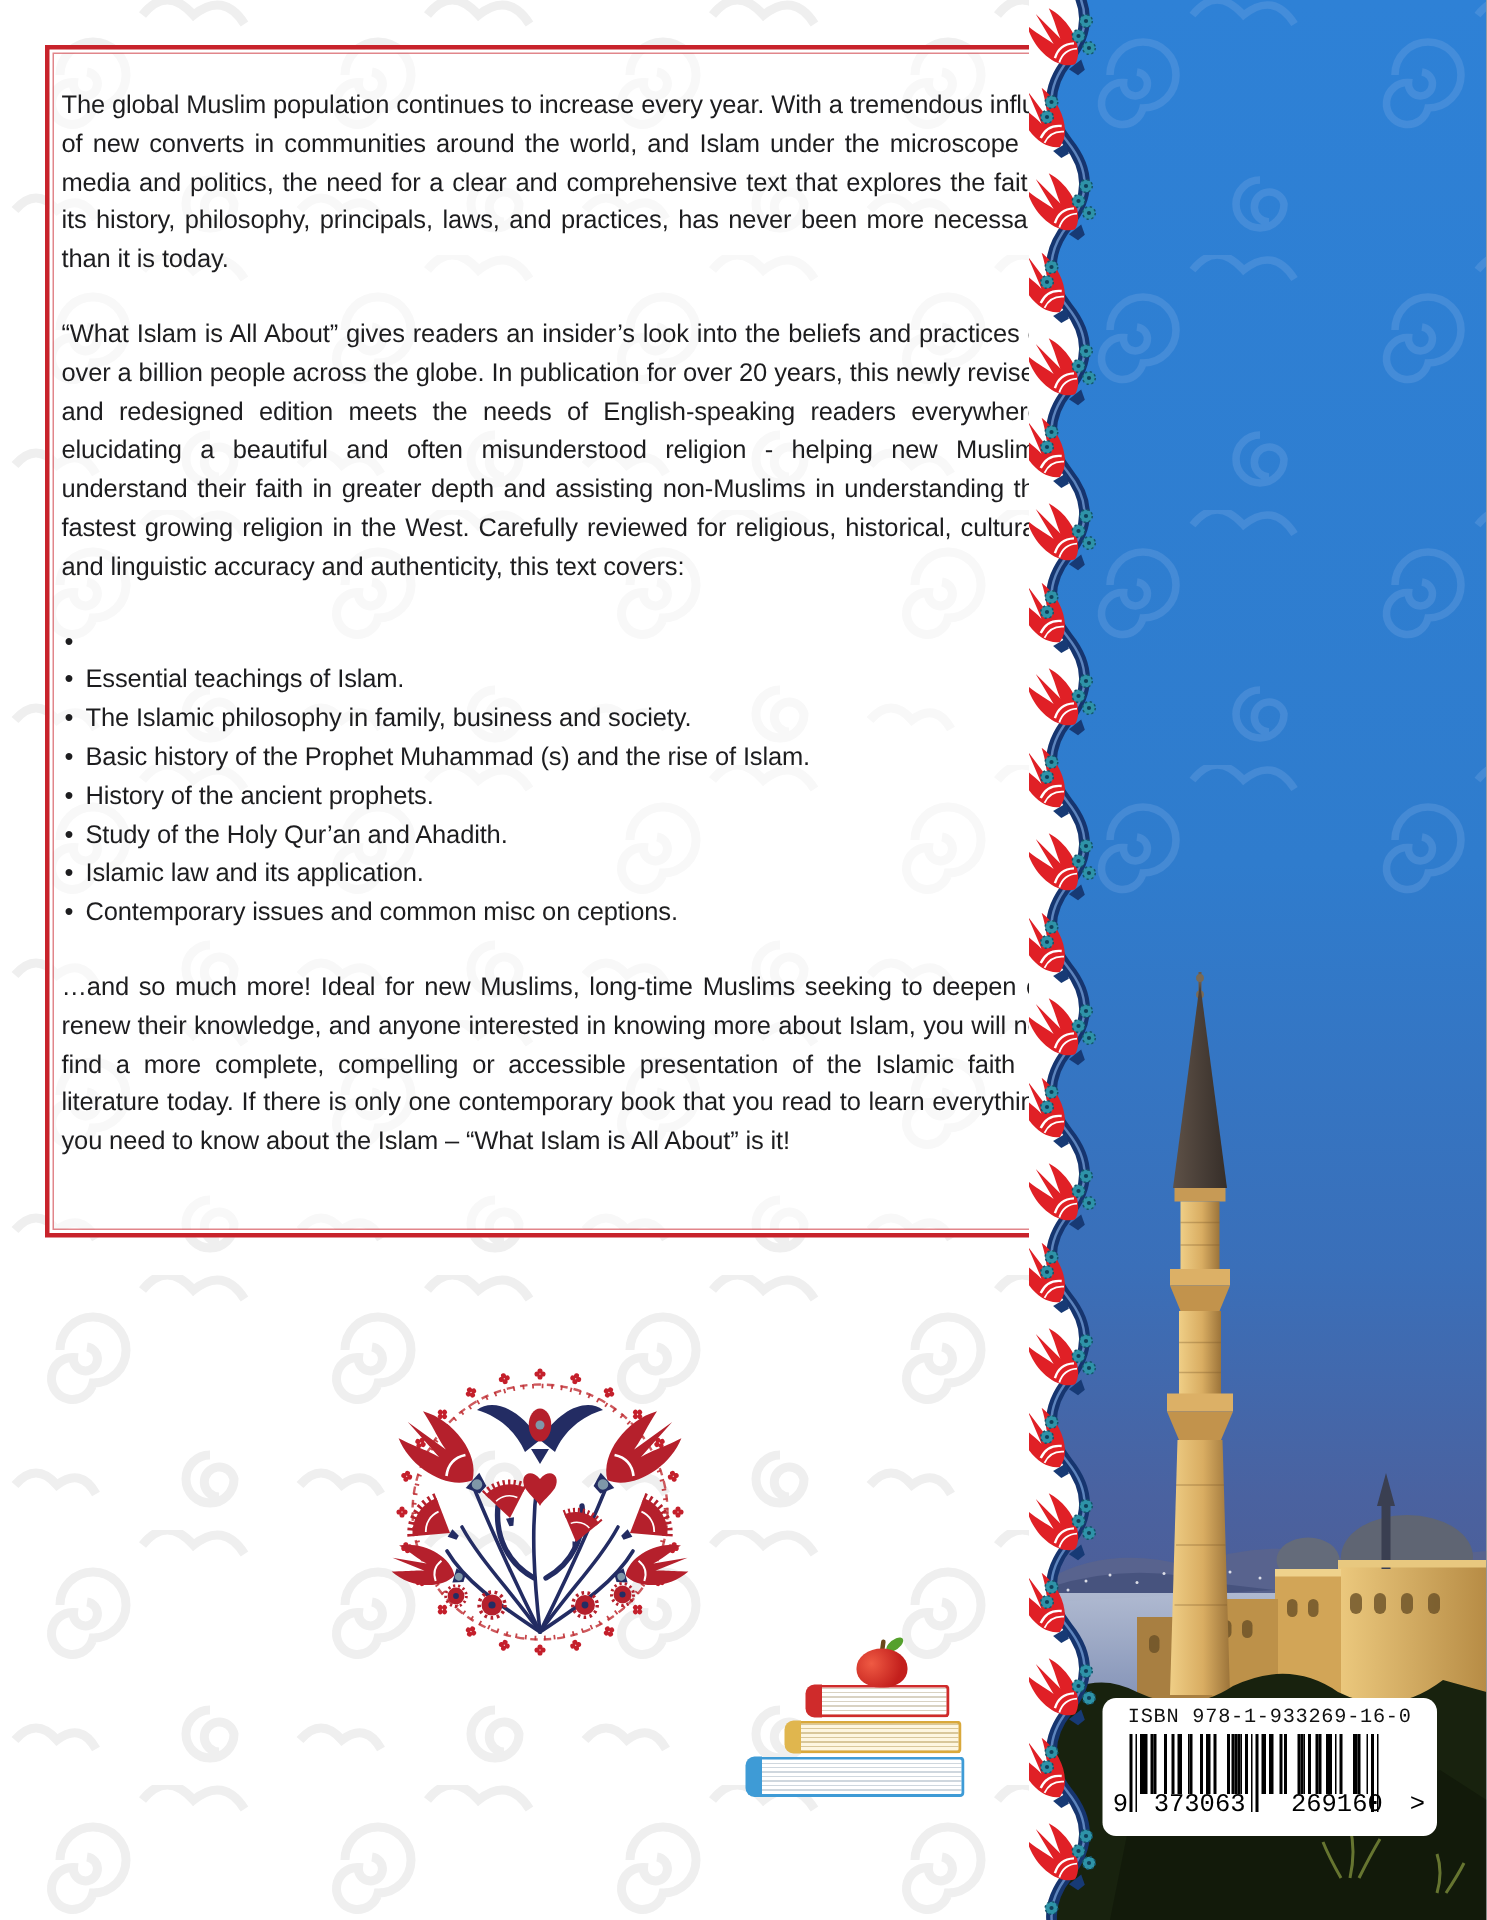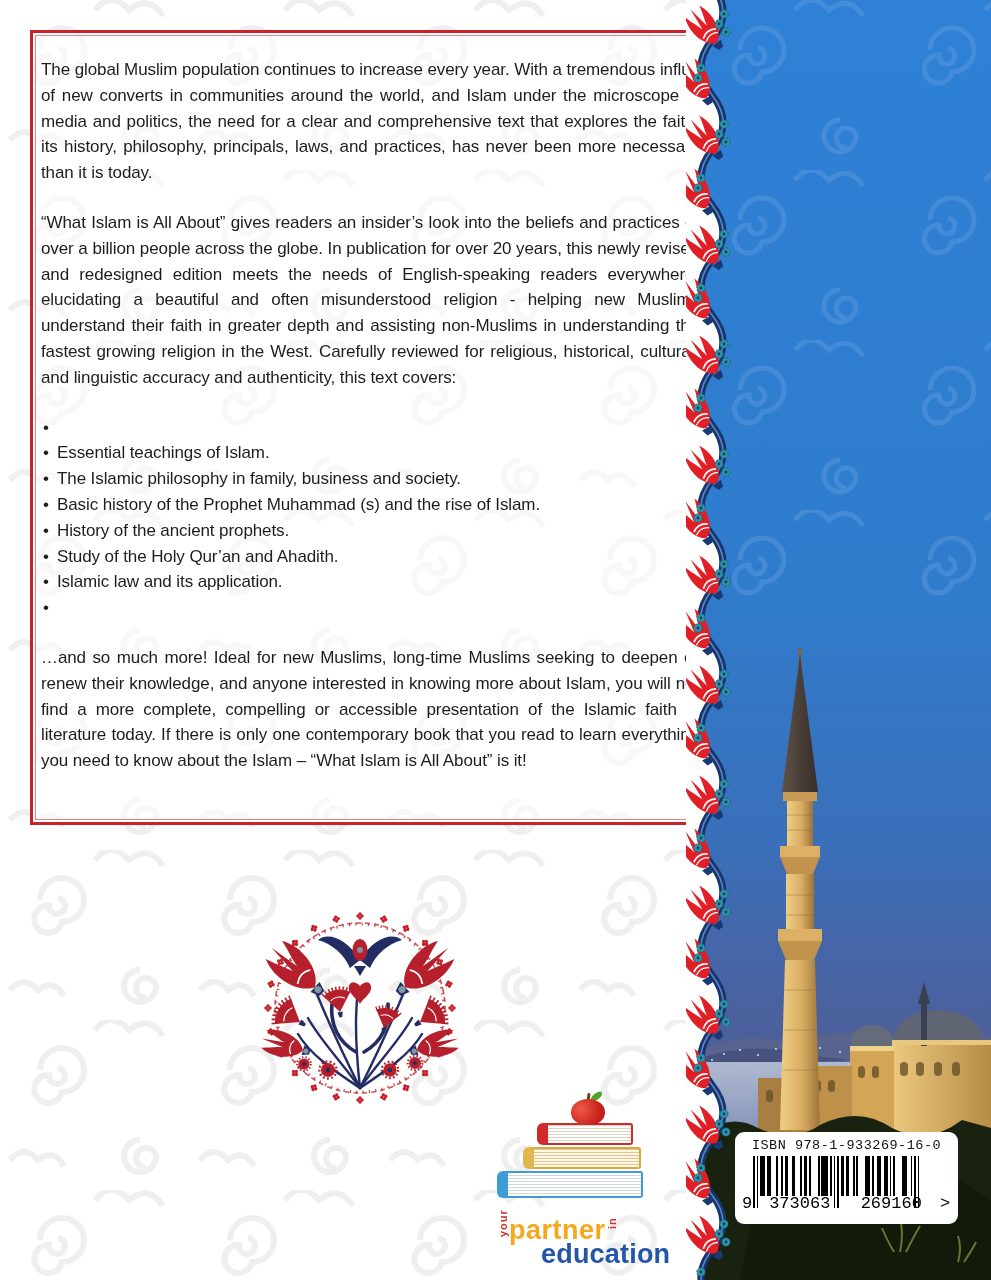--- a/index.html
+++ b/index.html
@@ -134,20 +134,21 @@
         <li>
             <span class="b">•</span>
             <span>Study of the Holy Qur’an and Ahadith.</span>
           </li>
         <li>
             <span class="b">•</span>
             <span>Islamic law and its application.</span>
           </li>
         <li>
             <span class="b">•</span>
+            <span>Contemporary issues and common misc on ceptions.</span>
           </li>
       </ul>
       <p>…and so much more! Ideal for new Muslims, long-time Muslims seeking to deepen or renew their knowledge, and anyone interested in knowing more about Islam, you will not find a more complete, compelling or accessible presentation of the Islamic faith in literature today. If there is only one contemporary book that you read to learn everything you need to know about the Islam – “What Islam is All About” is it!</p>
     </div>
 
     <svg class="medallion" width="200" height="200" viewBox="-100 -100 200 200">
       <defs>
         <g id="mtul">
           <path d="M0 1 C-12 -5 -16 -26 -9 -40 C-6 -29 -4 -26 -2.5 -19 L0 -42 L2.5 -19 C4 -26 6 -29 9 -40 C16 -26 12 -5 0 1 Z" fill="#b5202c"></path>
           <path d="M-7 -10 Q0 -15 7 -10" stroke="#fff" stroke-width="1.3" fill="none"></path>
@@ -244,28 +245,20 @@
             <span class="pages"></span>
           </div>
         <div class="book bk-tan">
             <span class="spine"></span>
             <span class="pages"></span>
           </div>
         <div class="book bk-blue">
             <span class="spine"></span>
             <span class="pages"></span>
           </div>
-      </div>
-      <div class="ptext">
-        <div class="row1">
-          <span class="w-your">your</span>
-          <span class="w-partner">partner</span>
-          <span class="w-in">in</span>
-        </div>
-        <div class="w-education">education</div>
       </div>
     </div>
   </div>
 
   <div class="photo">
     <svg width="291" height="1280" viewBox="0 0 291 1280">
       <defs>
         <linearGradient id="skyg" x1="0" y1="0" x2="0" y2="1">
           <stop offset="0" stop-color="#2e81d6"></stop>
             <stop offset=".45" stop-color="#2f7ccd"></stop>

